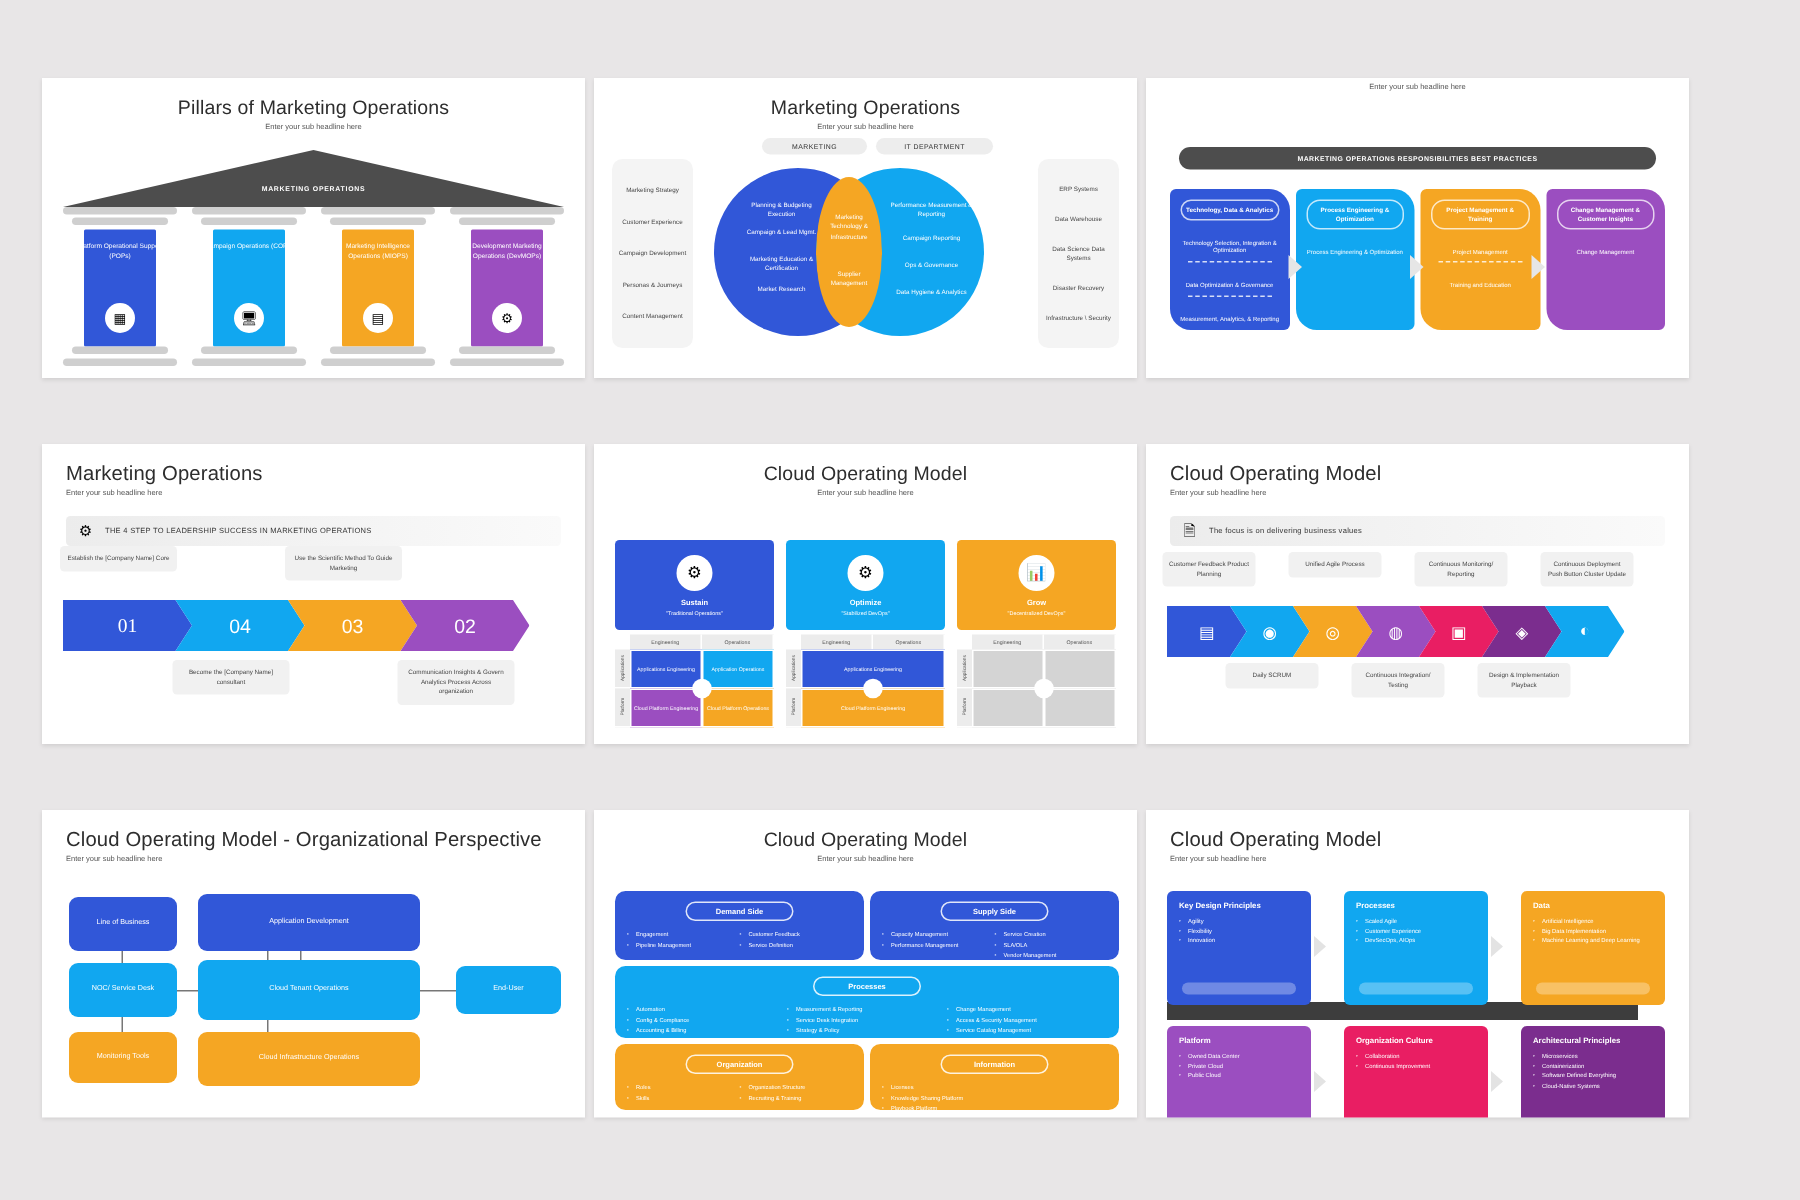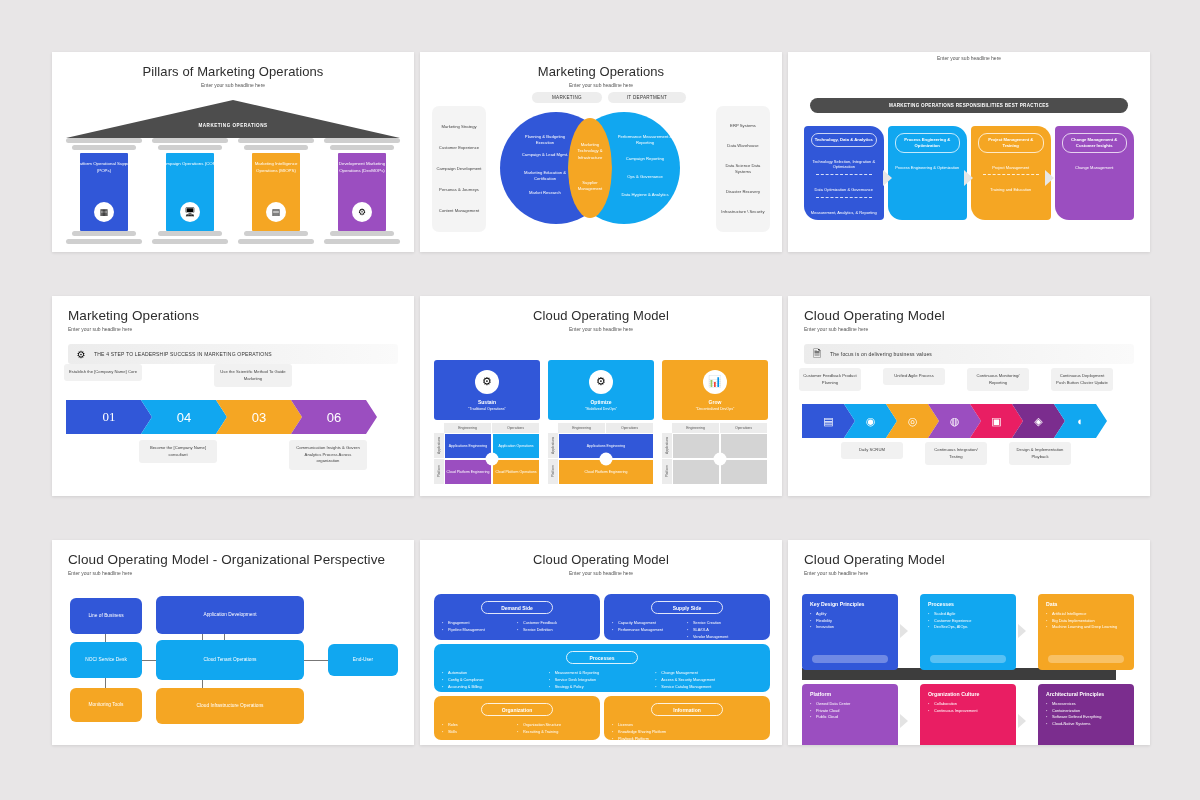--- a/index.html
+++ b/index.html
@@ -8,21 +8,21 @@
     background: #e8e6e7;
     font-family: "Liberation Sans", sans-serif;
     overflow: hidden;
   }
   .grid {
     display: grid;
     grid-template-columns: repeat(3, 362px);
     grid-template-rows: 200px 200px 205px;
     column-gap: 6px;
     row-gap: 44px;
-    padding: 52px 0 0 52px;
+    padding: 52px 0 0 28px;
   }
   .slide {
     background: #fff;
     position: relative;
     overflow: hidden;
     box-shadow: 0 1px 3px rgba(0,0,0,.10);
   }
   .s-title {
     text-align: center;
     font-size: 13px;
@@ -296,21 +296,21 @@
             <div class="chev first" style="width:86px;background:#3157d8;margin-left:0px">
               <span class="num">01</span>
             </div>
             <div class="chev " style="width:86px;background:#11a7f0;margin-left:-11px">
               <span class="num">04</span>
             </div>
             <div class="chev " style="width:86px;background:#f5a623;margin-left:-11px">
               <span class="num">03</span>
             </div>
             <div class="chev " style="width:86px;background:#9b4ec0;margin-left:-11px">
-              <span class="num">06</span>
+              <span class="num">02</span>
             </div>
           </div>
           <div class="note" style="left:12px;width:78px;top:28px;">Establish the [Company Name] Core</div>
           <div class="note" style="left:87px;width:78px;top:104px;">Become the [Company Name] consultant</div>
           <div class="note" style="left:162px;width:78px;top:28px;">Use the Scientific Method To Guide Marketing</div>
           <div class="note" style="left:237px;width:78px;top:104px;">Communication Insights &amp; Govern Analytics Process Across organization</div>
         </div>
     </div>
   </div>
 

